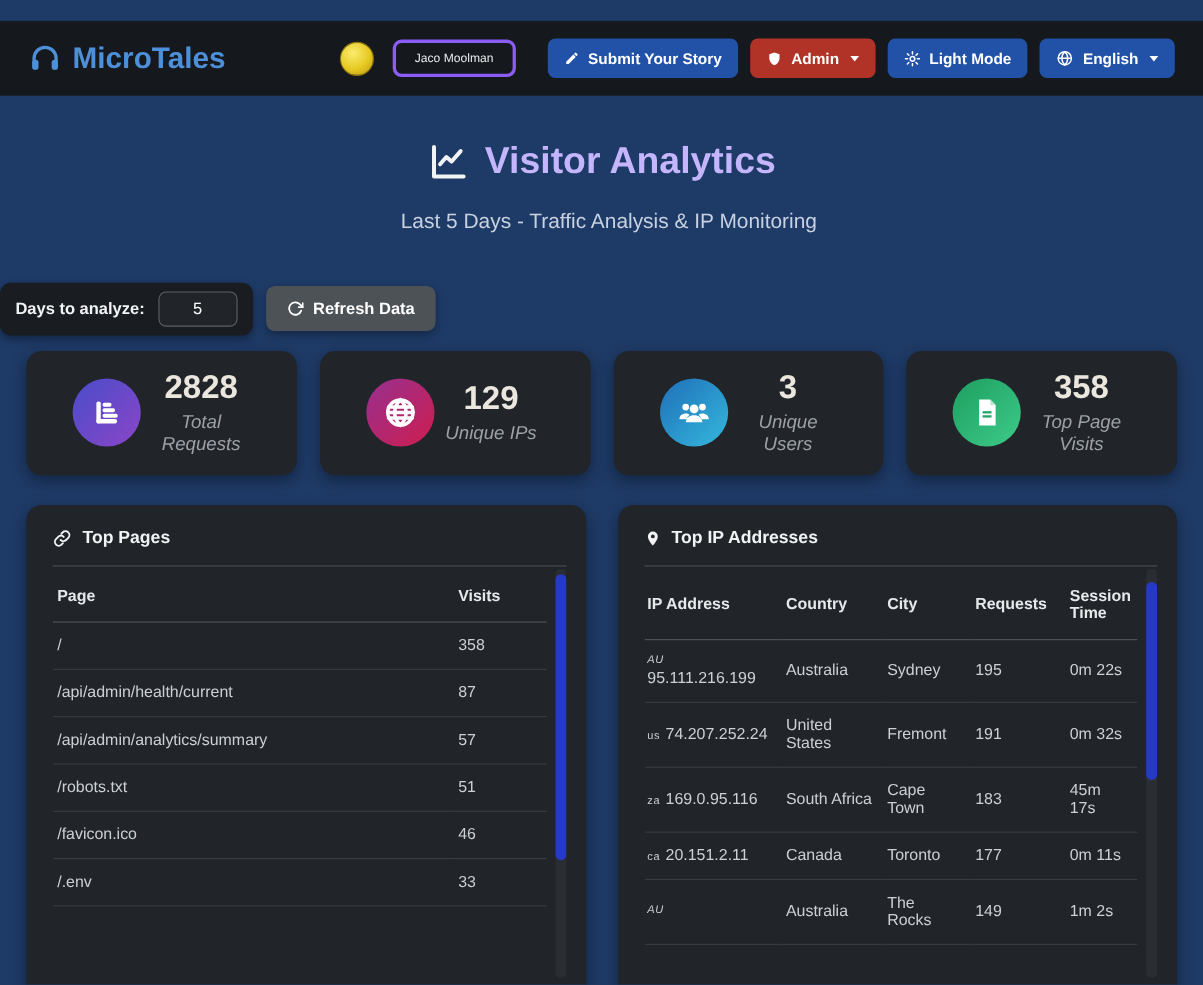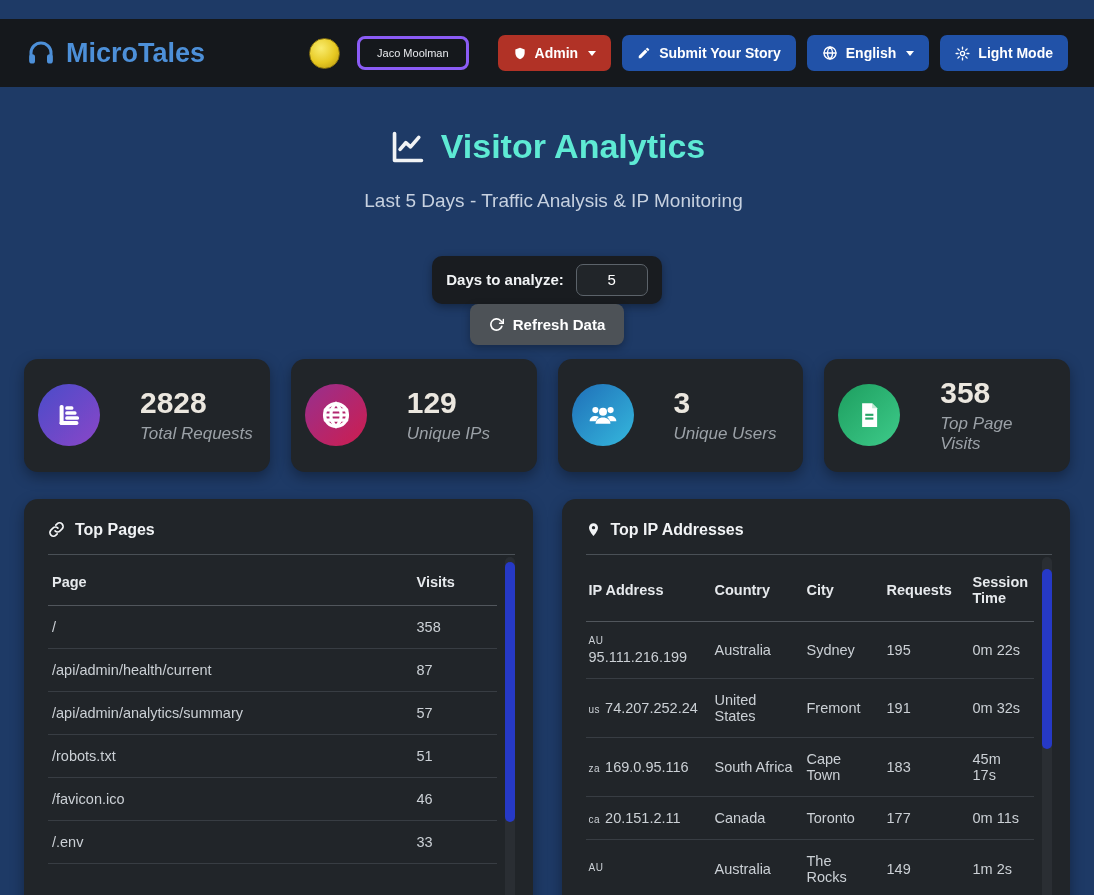--- a/index.html
+++ b/index.html
@@ -29,44 +29,45 @@
   .nav-btn {
     display:flex; align-items:center; gap:8px; border:none; border-radius:7px;
     padding:10px 15px; font-size:14px; font-weight:bold; color:#fff; cursor:pointer;
     font-family:"Liberation Sans", sans-serif;
   }
   .btn-blue { background:#2152a8; }
   .btn-red  { background:#b13226; }
   .caret { width:0; height:0; border-left:4px solid transparent; border-right:4px solid transparent; border-top:5px solid #fff; margin-left:2px; }
   
   .page-header { text-align:center; margin-top:40px; }
-  .page-title { display:inline-flex; align-items:center; gap:14px; color:#5eead4; font-size:34px; font-weight:bold; }
+  .page-title { display:inline-flex; align-items:center; gap:14px; color:#c4b5fd; font-size:34px; font-weight:bold; }
   .page-subtitle { margin-top:20px; font-size:19px; color:#c7d1e0; font-weight:normal;padding-left:13px; }
   
-  .controls-row { margin-top:44px; display:flex; align-items:center; gap:0;flex-direction:column; }
+  .controls-row { margin-top:44px; display:flex; align-items:center; gap:12px; }
   .controls-box {
     background:#191c20; border-radius:10px; padding:8px 14px;
     display:flex; align-items:center; gap:12px; box-shadow:0 3px 8px rgba(0,0,0,.35);
   }
   .controls-label { font-size:15px; font-weight:bold; color:#f1f3f5; }
   .days-input {
     width:72px; height:32px; background:#212529; border:1px solid #5c636a; border-radius:7px;
     color:#fff; font-size:15px; text-align:center; font-family:"Liberation Sans", sans-serif;
   }
   .refresh-btn {
     display:flex; align-items:center; gap:9px; background:#4d5257; border:none; border-radius:8px;
     padding:12px 19px; color:#fff; font-size:15px; font-weight:bold; cursor:pointer;
     font-family:"Liberation Sans", sans-serif; box-shadow:0 3px 8px rgba(0,0,0,.3);
   }
   
   .stats-grid { margin-top:14px; padding:0 24px; display:grid; grid-template-columns:repeat(4,1fr); gap:21px; }
   .stat-card {
     background:#212529; border-radius:14px; height:113px;
-    display:flex; align-items:center; padding:0 14px; gap:40px;
+    display:flex; align-items:center; padding:0 42px; gap:10px;
     box-shadow:0 5px 14px rgba(0,0,0,.35);
+    text-align:center;
   }
   .stat-icon { width:62px; height:62px; border-radius:50%; flex:none; display:flex; align-items:center; justify-content:center; }
   .grad-purple { background:linear-gradient(135deg,#4a4cc9,#8a46c8); }
   .grad-pink   { background:linear-gradient(135deg,#97308f,#ce1d4e); }
   .grad-blue   { background:linear-gradient(135deg,#1f6fb8,#35b8dd); }
   .grad-green  { background:linear-gradient(135deg,#1d9e5f,#3ecb8a); }
   .stat-value { font-size:30px; font-weight:bold; color:#ebe7df; line-height:1.15; }
   .stat-label { font-size:17px; color:#9ba1a7; margin-top:3px;font-style:italic; }
   
   .panels-grid { margin-top:27px; padding:0 24px; display:grid; grid-template-columns:1fr 1fr; gap:29px; }
@@ -77,21 +78,21 @@
   .panel-heading { display:flex; align-items:center; gap:10px; color:#f1f3f5; font-size:16px; font-weight:bold; }
   .panel-divider { border:0; border-top:1px solid #4a5056; margin:15px 0 0; }
   .table-wrap { position:relative; margin-top:2px; height:372px; overflow:hidden; }
   table { border-collapse:collapse; table-layout:fixed; width:calc(100% - 18px); }
   th { text-align:left; color:#e6e9ec; font-size:14.5px; font-weight:bold; padding:17px 6px 15px 4px; border-bottom:1px solid #51565c; }
   td { color:#cbd0d5; font-size:14.5px; padding:13px 6px 13px 4px; border-bottom:1px solid #383d43; vertical-align:middle; }
   .col-visits { width:84px; }
   .ip-table th, .ip-table td { padding-left:3px; padding-right:8px; }
   .col-ip { width:126px; } .col-country { width:92px; } .col-city { width:80px; } .col-req { width:86px; }
   .flag-code { font-size:10px; letter-spacing:.5px; color:#cbd0d5; margin-right:5px; }
-  .flag-block .flag-code { display:block; margin:0 0 3px; }
+  .flag-block .flag-code { display:block; margin:0 0 3px;font-style:italic; }
   
   .scroll-track { position:absolute; top:0; right:0; width:10px; height:100%; background:#2a2e33; border-radius:5px; }
   .scroll-thumb { position:absolute; left:0; width:10px; background:#2639c6; border-radius:5px; }
   .thumb-pages { top:5px; height:260px; }
   .thumb-ips { top:12px; height:180px; }
   
   .icon { display:inline-flex; align-items:center; justify-content:center; }
 </style>
 </head>
 <body>
@@ -105,58 +106,58 @@
         <rect x="16.8" y="13" width="4.6" height="7.4" rx="2.1" fill="#4d90d9"></rect>
       </svg>
     </span>
     <span>MicroTales</span>
   </div>
 
   <div class="nav-right">
     <div class="avatar"></div>
     <div class="user-box">Jaco Moolman</div>
 
+    <button class="nav-btn btn-blue">
+      <span class="icon">
+        <svg width="14" height="14" viewBox="0 0 24 24" fill="#fff">
+          <path d="M3 17.25V21h3.75L17.8 9.94l-3.75-3.75L3 17.25zM20.7 7.04a1 1 0 0 0 0-1.41l-2.34-2.34a1 1 0 0 0-1.41 0l-1.83 1.83 3.75 3.75 1.83-1.83z"></path>
+        </svg>
+      </span>
+      <span>Submit Your Story</span>
+    </button>
+
     <button class="nav-btn btn-red">
       <span class="icon">
         <svg width="14" height="15" viewBox="0 0 24 24" fill="#fff">
           <path d="M12 2l8 3v6c0 5-3.4 9.1-8 11-4.6-1.9-8-6-8-11V5z"></path>
         </svg>
       </span>
       <span>Admin</span>
       <span class="caret"></span>
     </button>
 
     <button class="nav-btn btn-blue">
       <span class="icon">
-        <svg width="14" height="14" viewBox="0 0 24 24" fill="#fff">
-          <path d="M3 17.25V21h3.75L17.8 9.94l-3.75-3.75L3 17.25zM20.7 7.04a1 1 0 0 0 0-1.41l-2.34-2.34a1 1 0 0 0-1.41 0l-1.83 1.83 3.75 3.75 1.83-1.83z"></path>
-        </svg>
-      </span>
-      <span>Submit Your Story</span>
+        <svg width="15" height="15" viewBox="0 0 24 24" fill="none" stroke="#fff" stroke-width="2.2" stroke-linecap="round">
+          <circle cx="12" cy="12" r="3.4"></circle>
+          <path d="M12 1.8v3M12 19.2v3M1.8 12h3M19.2 12h3M4.6 4.6l2.2 2.2M17.2 17.2l2.2 2.2M19.4 4.6l-2.2 2.2M6.8 17.2l-2.2 2.2"></path>
+        </svg>
+      </span>
+      <span>Light Mode</span>
     </button>
 
     <button class="nav-btn btn-blue">
       <span class="icon">
         <svg width="16" height="16" viewBox="0 0 24 24" fill="none" stroke="#fff" stroke-width="2" stroke-linecap="round">
           <circle cx="12" cy="12" r="9"></circle>
           <path d="M3 12h18M12 3c2.6 2.4 4 5.6 4 9s-1.4 6.6-4 9c-2.6-2.4-4-5.6-4-9s1.4-6.6 4-9z"></path>
         </svg>
       </span>
       <span>English</span>
       <span class="caret"></span>
-    </button>
-
-    <button class="nav-btn btn-blue">
-      <span class="icon">
-        <svg width="15" height="15" viewBox="0 0 24 24" fill="none" stroke="#fff" stroke-width="2.2" stroke-linecap="round">
-          <circle cx="12" cy="12" r="3.4"></circle>
-          <path d="M12 1.8v3M12 19.2v3M1.8 12h3M19.2 12h3M4.6 4.6l2.2 2.2M17.2 17.2l2.2 2.2M19.4 4.6l-2.2 2.2M6.8 17.2l-2.2 2.2"></path>
-        </svg>
-      </span>
-      <span>Light Mode</span>
     </button>
   </div>
 </div>
 
 <div class="page-header">
   <div class="page-title">
     <span class="icon">
       <svg width="38" height="38" viewBox="0 0 24 24" fill="none" stroke="#f1f3f5" stroke-width="2.3" stroke-linecap="round" stroke-linejoin="round">
         <path d="M3.5 3.5v17h17"></path>
         <path d="M7 13.5l3.6-4.2 3 2.6 5.2-6"></path>

